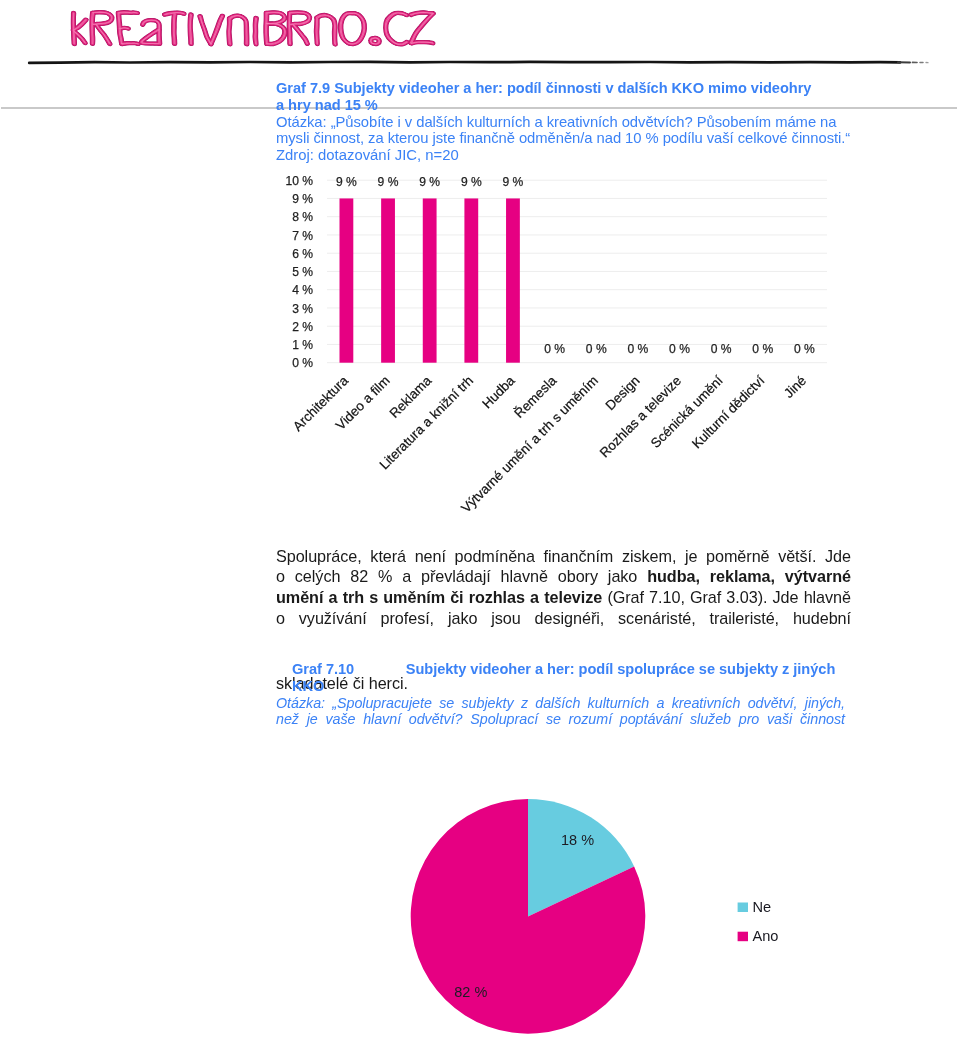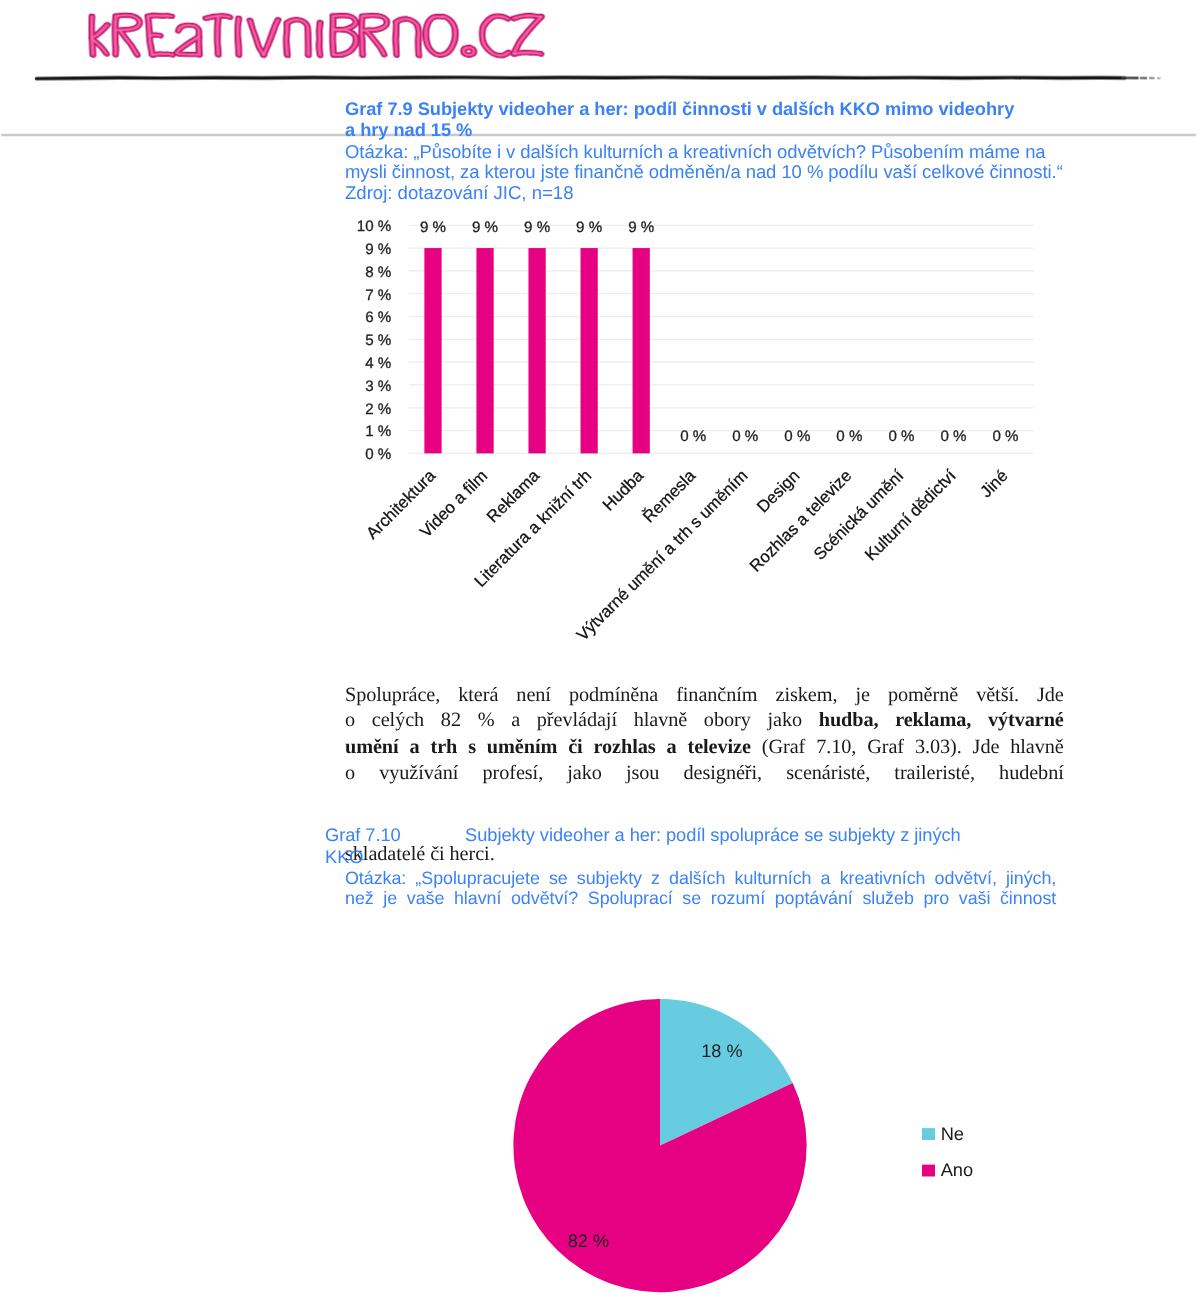--- a/index.html
+++ b/index.html
@@ -21,29 +21,29 @@
   
   .tx{position:absolute;}
   .magenta{color:#3b82f6;}
   #g79-title{left:276px;top:80.3px;width:620px;font-size:14.6px;font-weight:bold;
              line-height:16.7px;letter-spacing:-0.03px;white-space:nowrap;}
   #g79-q{left:276px;top:113.5px;width:600px;font-size:14.8px;line-height:16.85px;
          letter-spacing:-0.055px;white-space:nowrap;}
   #g79-src{left:276px;top:147.3px;font-size:14.85px;line-height:16.4px;white-space:nowrap;}
 
   #para1{left:276px;top:545.6px;width:575px;font-size:16.2px;line-height:20.8px;
-         color:#1a1a1a;letter-spacing:-0.06px;margin:0;font-family:Liberation Serif, serif;}
+         color:#1a1a1a;letter-spacing:-0.06px;margin:0;}
   .pline{text-align:justify;text-align-last:justify;white-space:pre-wrap;}
   .pline.plast{text-align:left;text-align-last:left;margin-top:44px;}
   #para1 b{font-weight:bold;}
 
-  #g710-hdr{left:260px;top:661.3px;width:620px;font-size:14.6px;font-weight:normal;
+  #g710-hdr{left:292px;top:661.3px;width:620px;font-size:14.6px;font-weight:bold;
             line-height:16.5px;letter-spacing:-0.03px;white-space:nowrap;}
   #g710-q{left:276px;top:694.9px;width:569px;font-size:14.3px;line-height:16.5px;
-          letter-spacing:-0.04px;}
+          letter-spacing:-0.04px;font-style:italic;}
   .qline{text-align:justify;text-align-last:justify;}
   .qline.qlast{text-align:center;text-align-last:left;}
 
   
   #chart1{position:absolute;left:0;top:0;width:848px;height:540px;}
 
   
   #chart2{position:absolute;left:330px;top:780px;width:600px;height:261px;}
 
   text{font-family:"Liberation Sans",sans-serif;}
@@ -275,21 +275,21 @@
   <div id="thin-rule"></div>
 
   <div class="tx magenta" id="g79-title">
       <div>Graf 7.9 Subjekty videoher a her: podíl činnosti v dalších KKO mimo videohry</div>
       <div>a hry nad 15 %</div>
     </div>
   <div class="tx magenta" id="g79-q">
       <div class="qline qlast">Otázka: „Působíte i v dalších kulturních a kreativních odvětvích? Působením máme na</div>
       <div class="qline qlast">mysli činnost, za kterou jste finančně odměněn/a nad 10 % podílu vaší celkové činnosti.“</div>
     </div>
-  <div class="tx magenta" id="g79-src">Zdroj: dotazování JIC, n=18</div>
+  <div class="tx magenta" id="g79-src">Zdroj: dotazování JIC, n=20</div>
 
   <div id="chart1"><svg viewBox="0 0 960 540" width="960" height="540">
         <line x1="327" y1="180.20" x2="827" y2="180.20" stroke="#ededed" stroke-width="1"></line>
         <line x1="327" y1="198.45" x2="827" y2="198.45" stroke="#ededed" stroke-width="1"></line>
         <line x1="327" y1="216.70" x2="827" y2="216.70" stroke="#ededed" stroke-width="1"></line>
         <line x1="327" y1="234.95" x2="827" y2="234.95" stroke="#ededed" stroke-width="1"></line>
         <line x1="327" y1="253.20" x2="827" y2="253.20" stroke="#ededed" stroke-width="1"></line>
         <line x1="327" y1="271.45" x2="827" y2="271.45" stroke="#ededed" stroke-width="1"></line>
         <line x1="327" y1="289.70" x2="827" y2="289.70" stroke="#ededed" stroke-width="1"></line>
         <line x1="327" y1="307.95" x2="827" y2="307.95" stroke="#ededed" stroke-width="1"></line>

